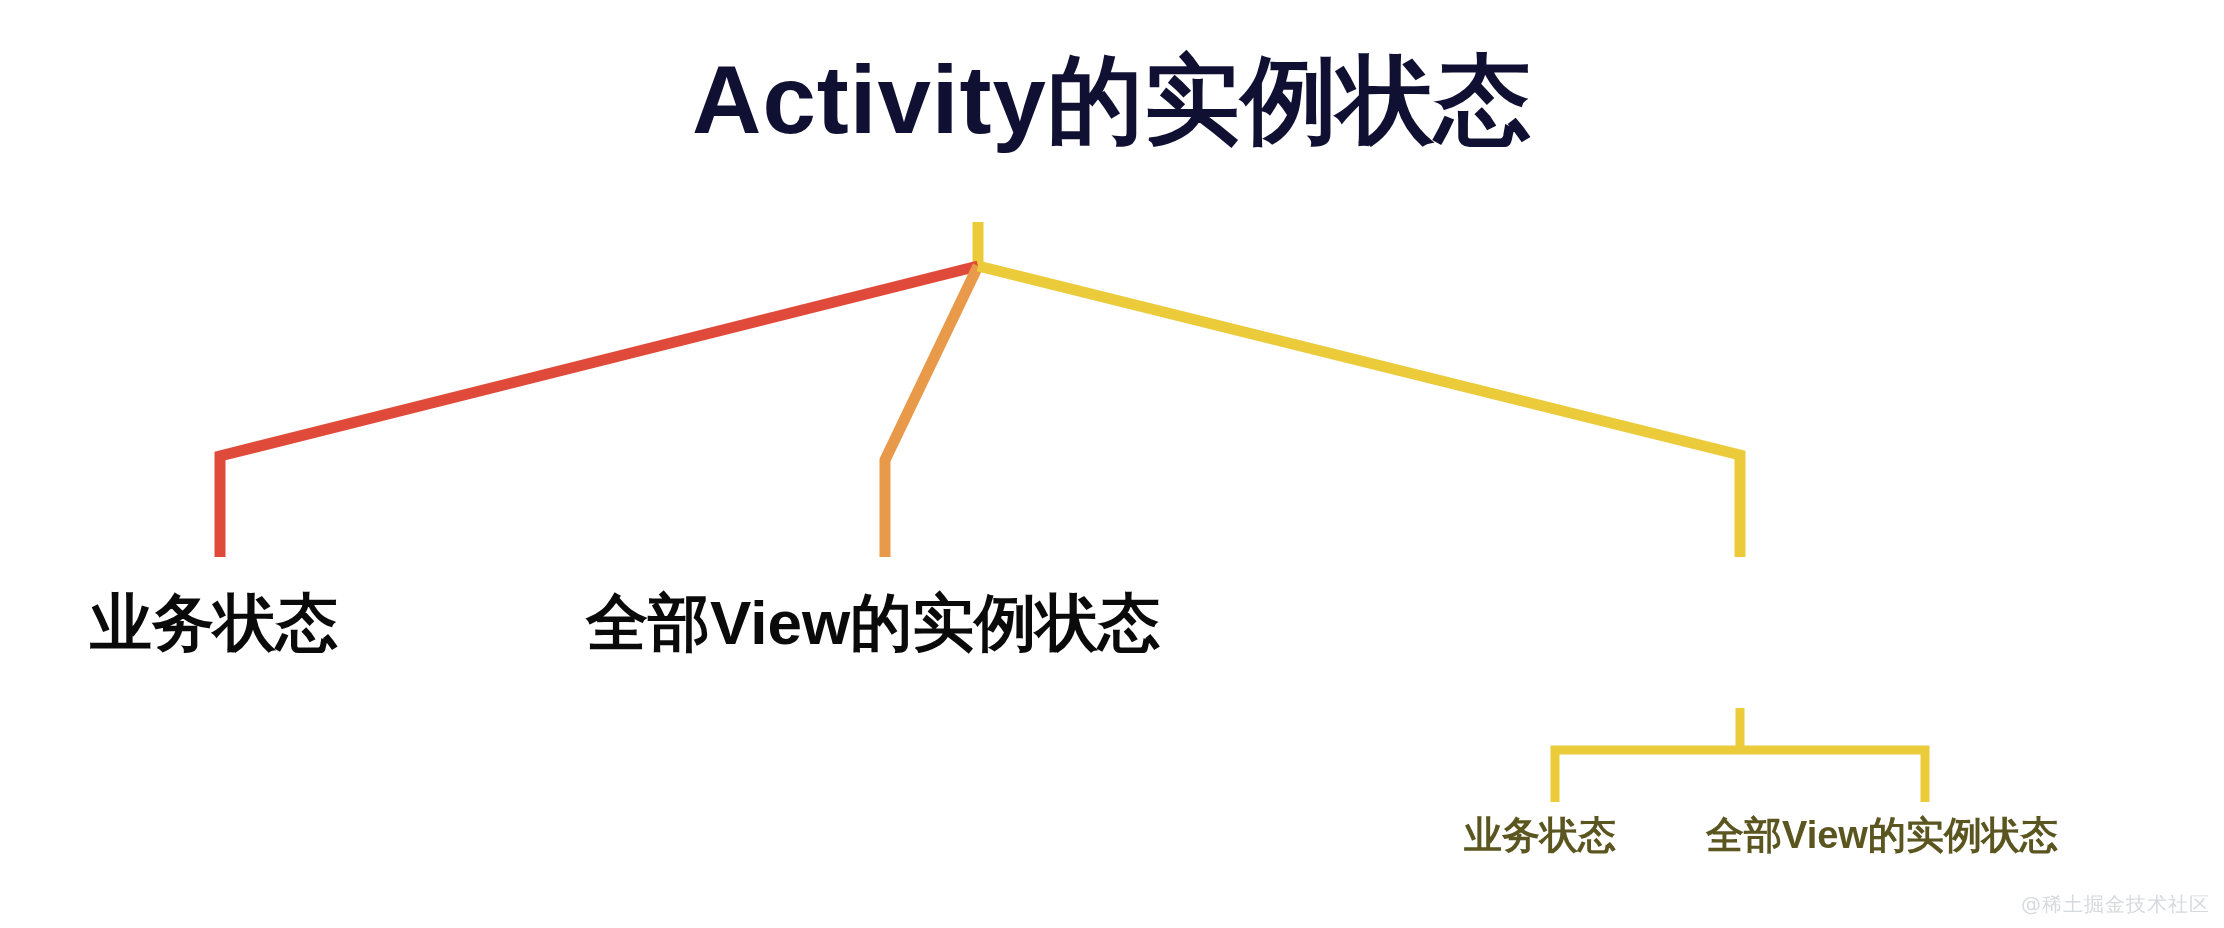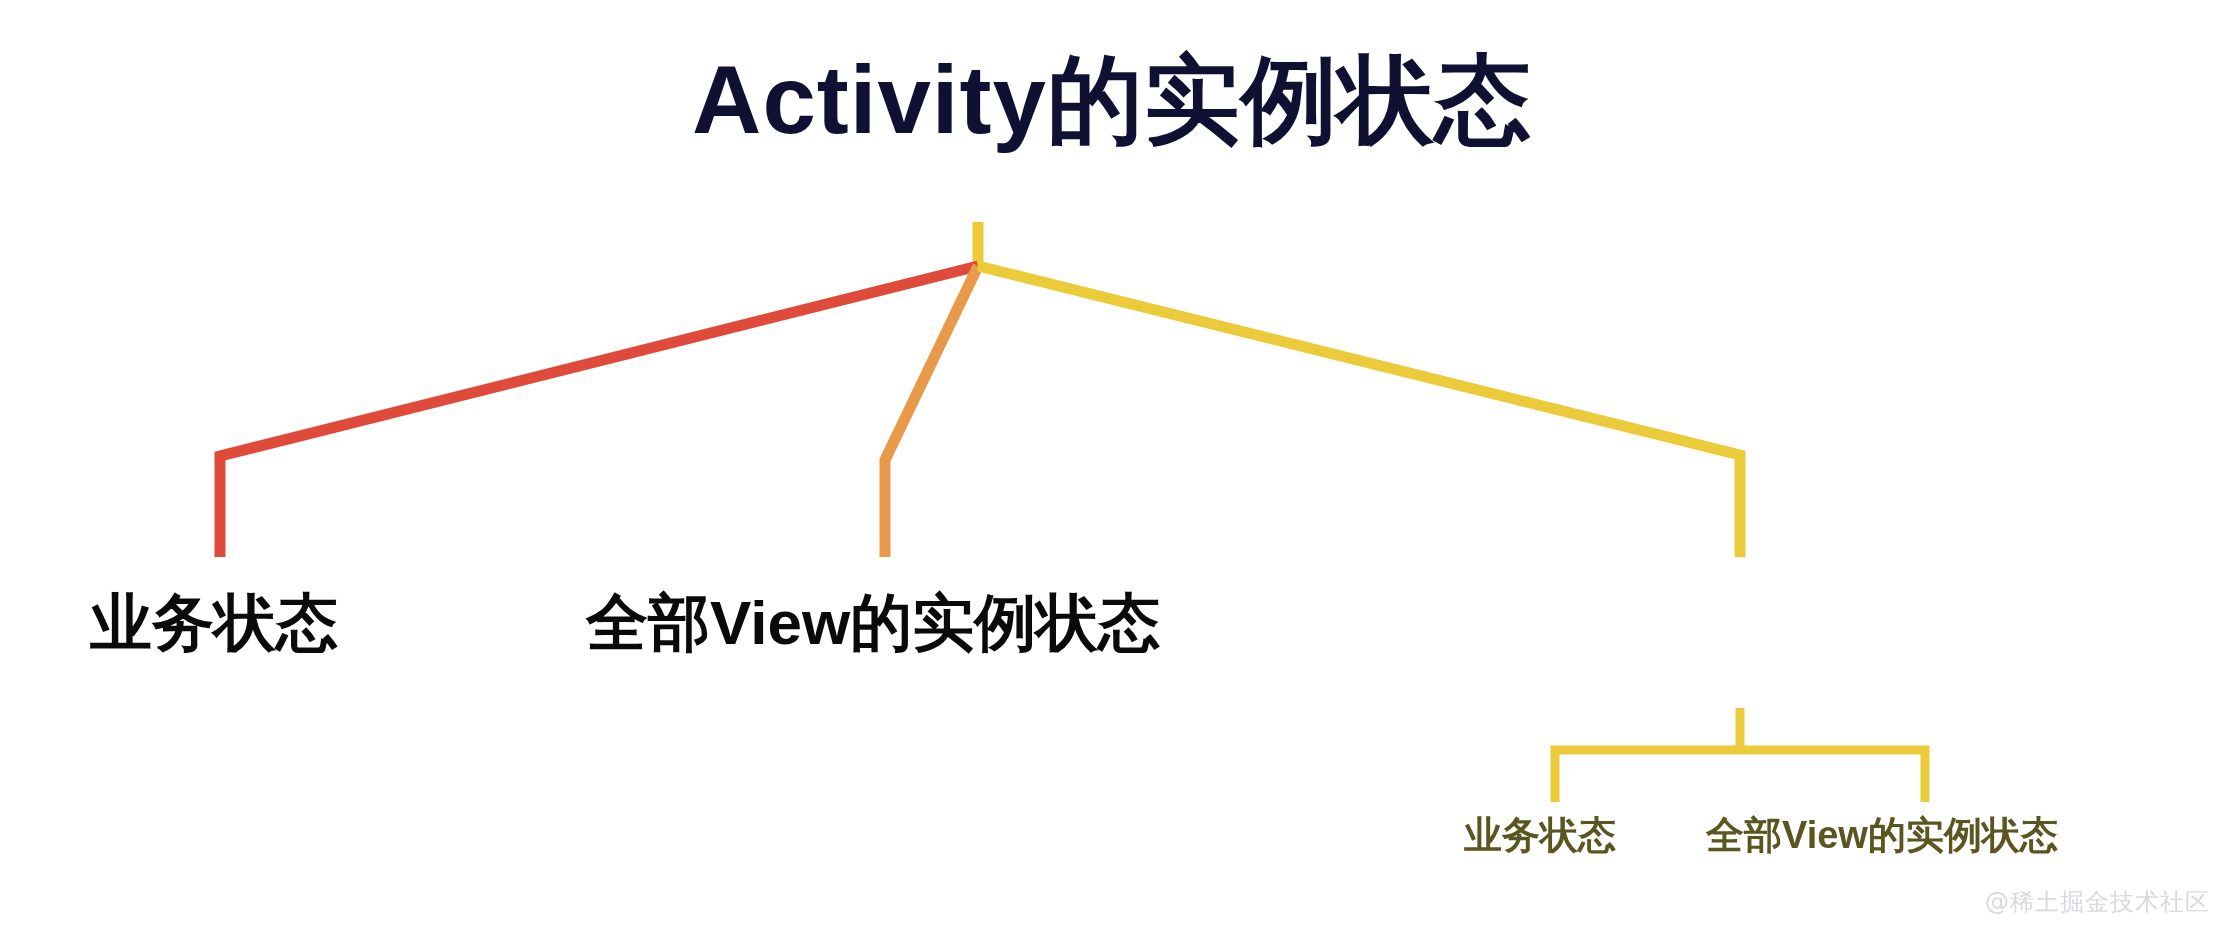--- a/index.html
+++ b/index.html
@@ -55,21 +55,21 @@
     font-size: 38px;
     font-weight: bold;
     color: #5b5520;
   }
   #sub-label-0 { left: 1464px; }
   #sub-label-1 { left: 1706px; }
 
   #watermark {
     right: 14px;
     bottom: 14px;
-    font-size: 24px;
+    font-size: 20px;
     color: #d6d9dd;
     font-family: "DejaVu Sans", sans-serif;
     letter-spacing: 1px;
   }
 </style>
 </head>
 <body>
 
 <div id="stage">
 

